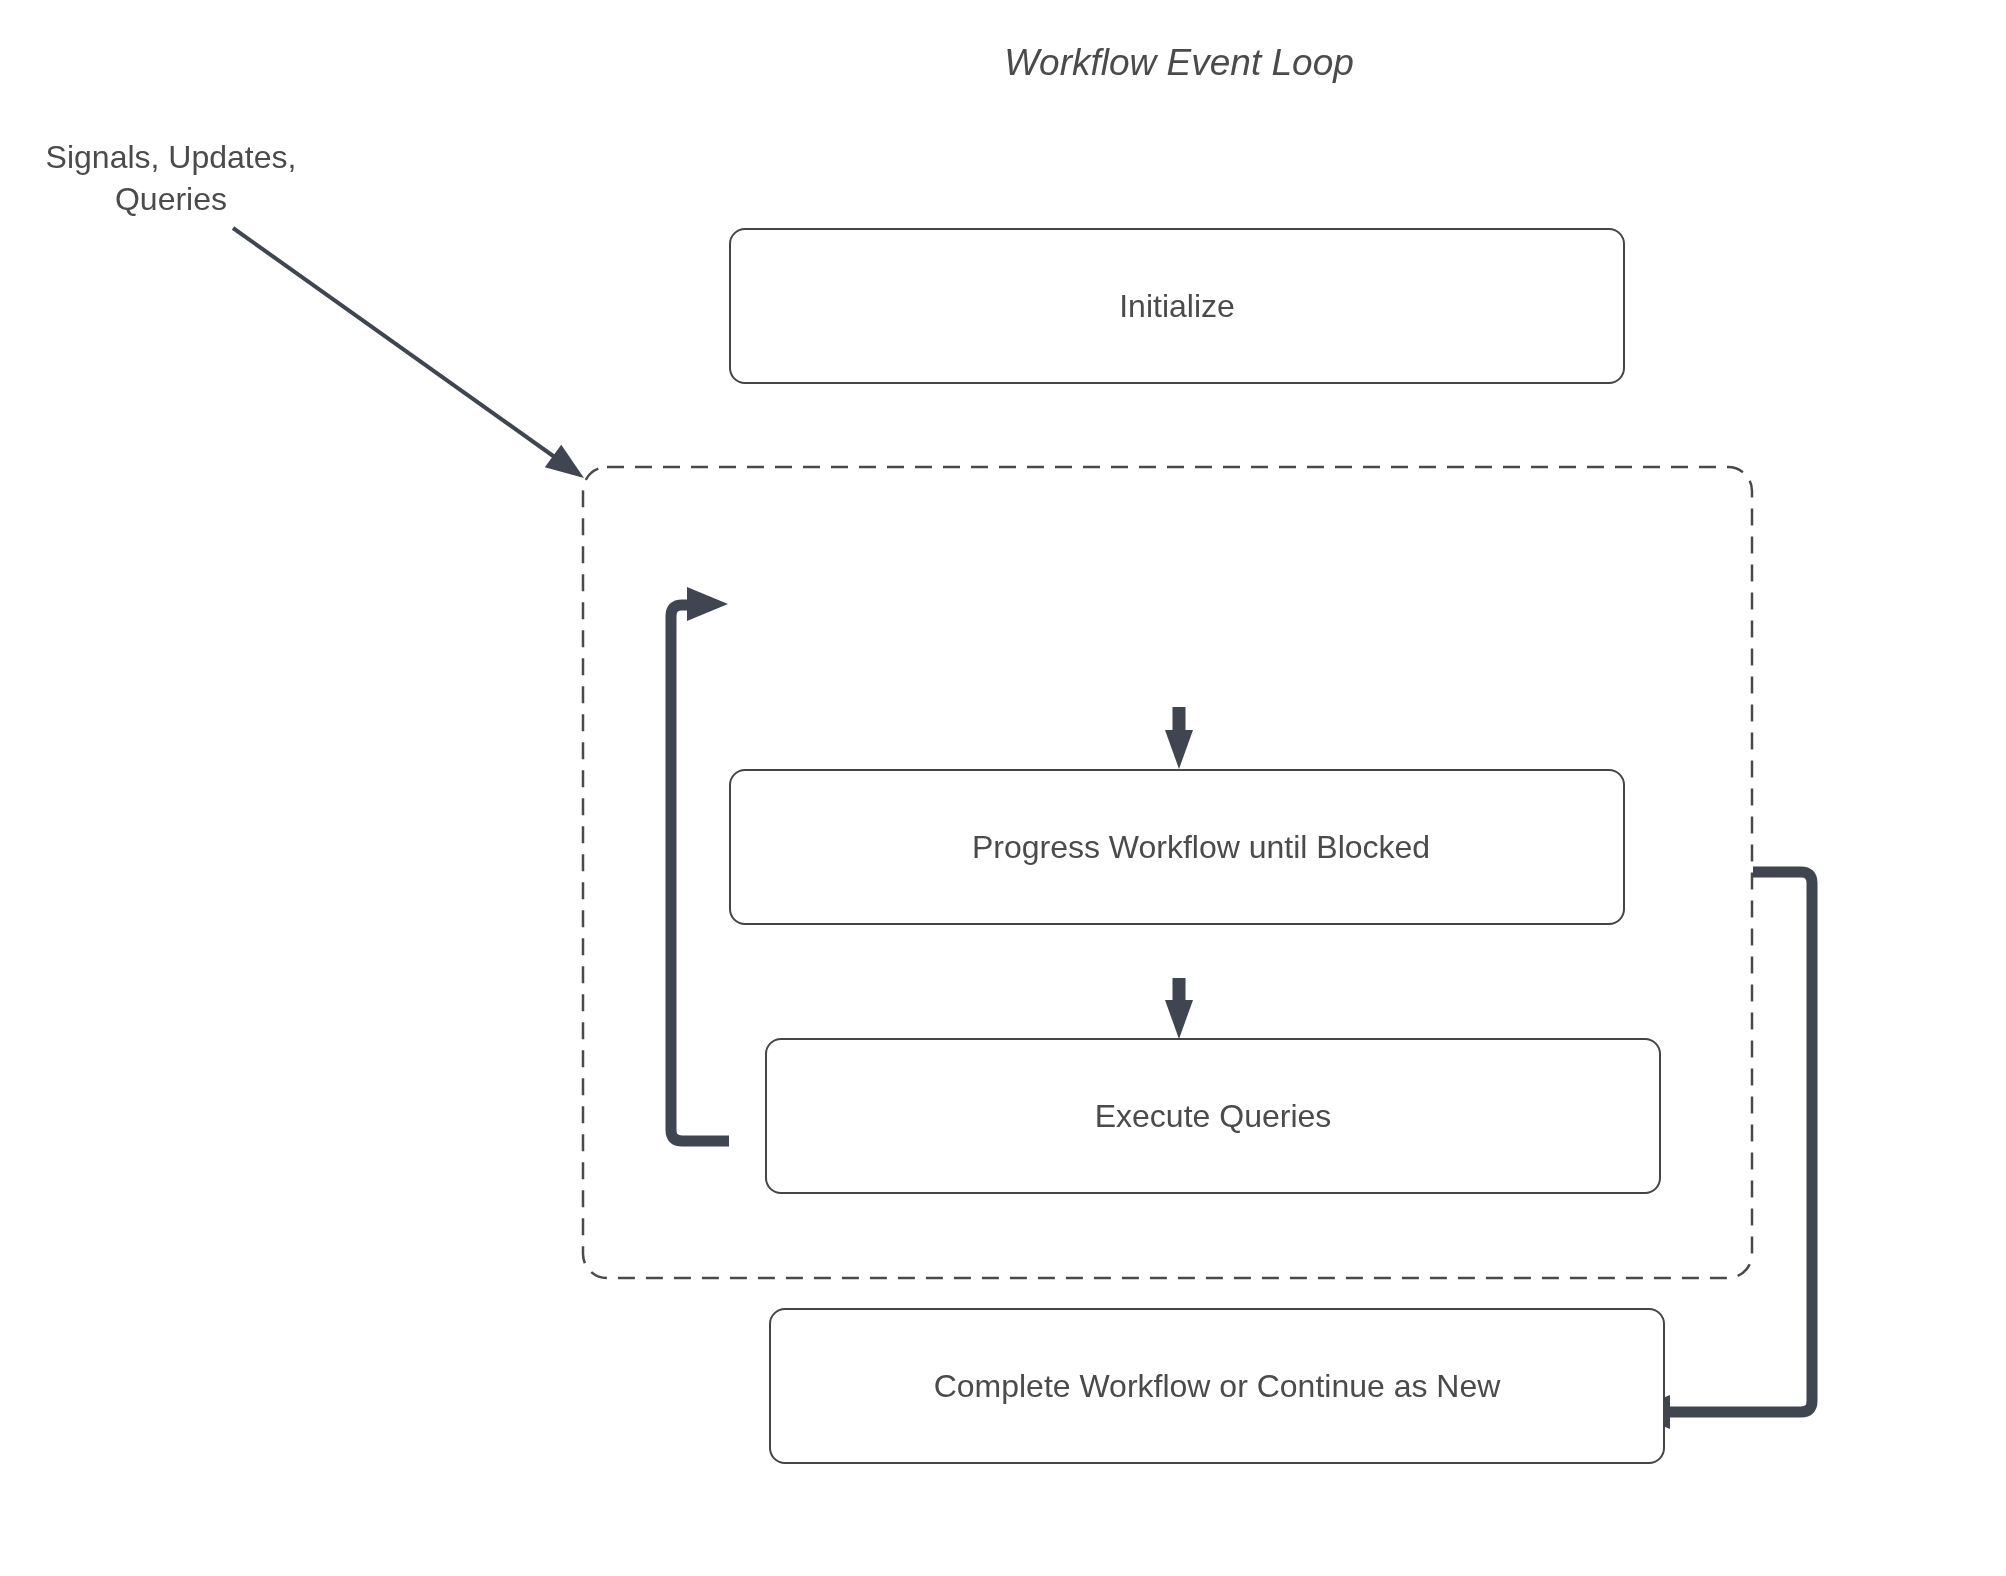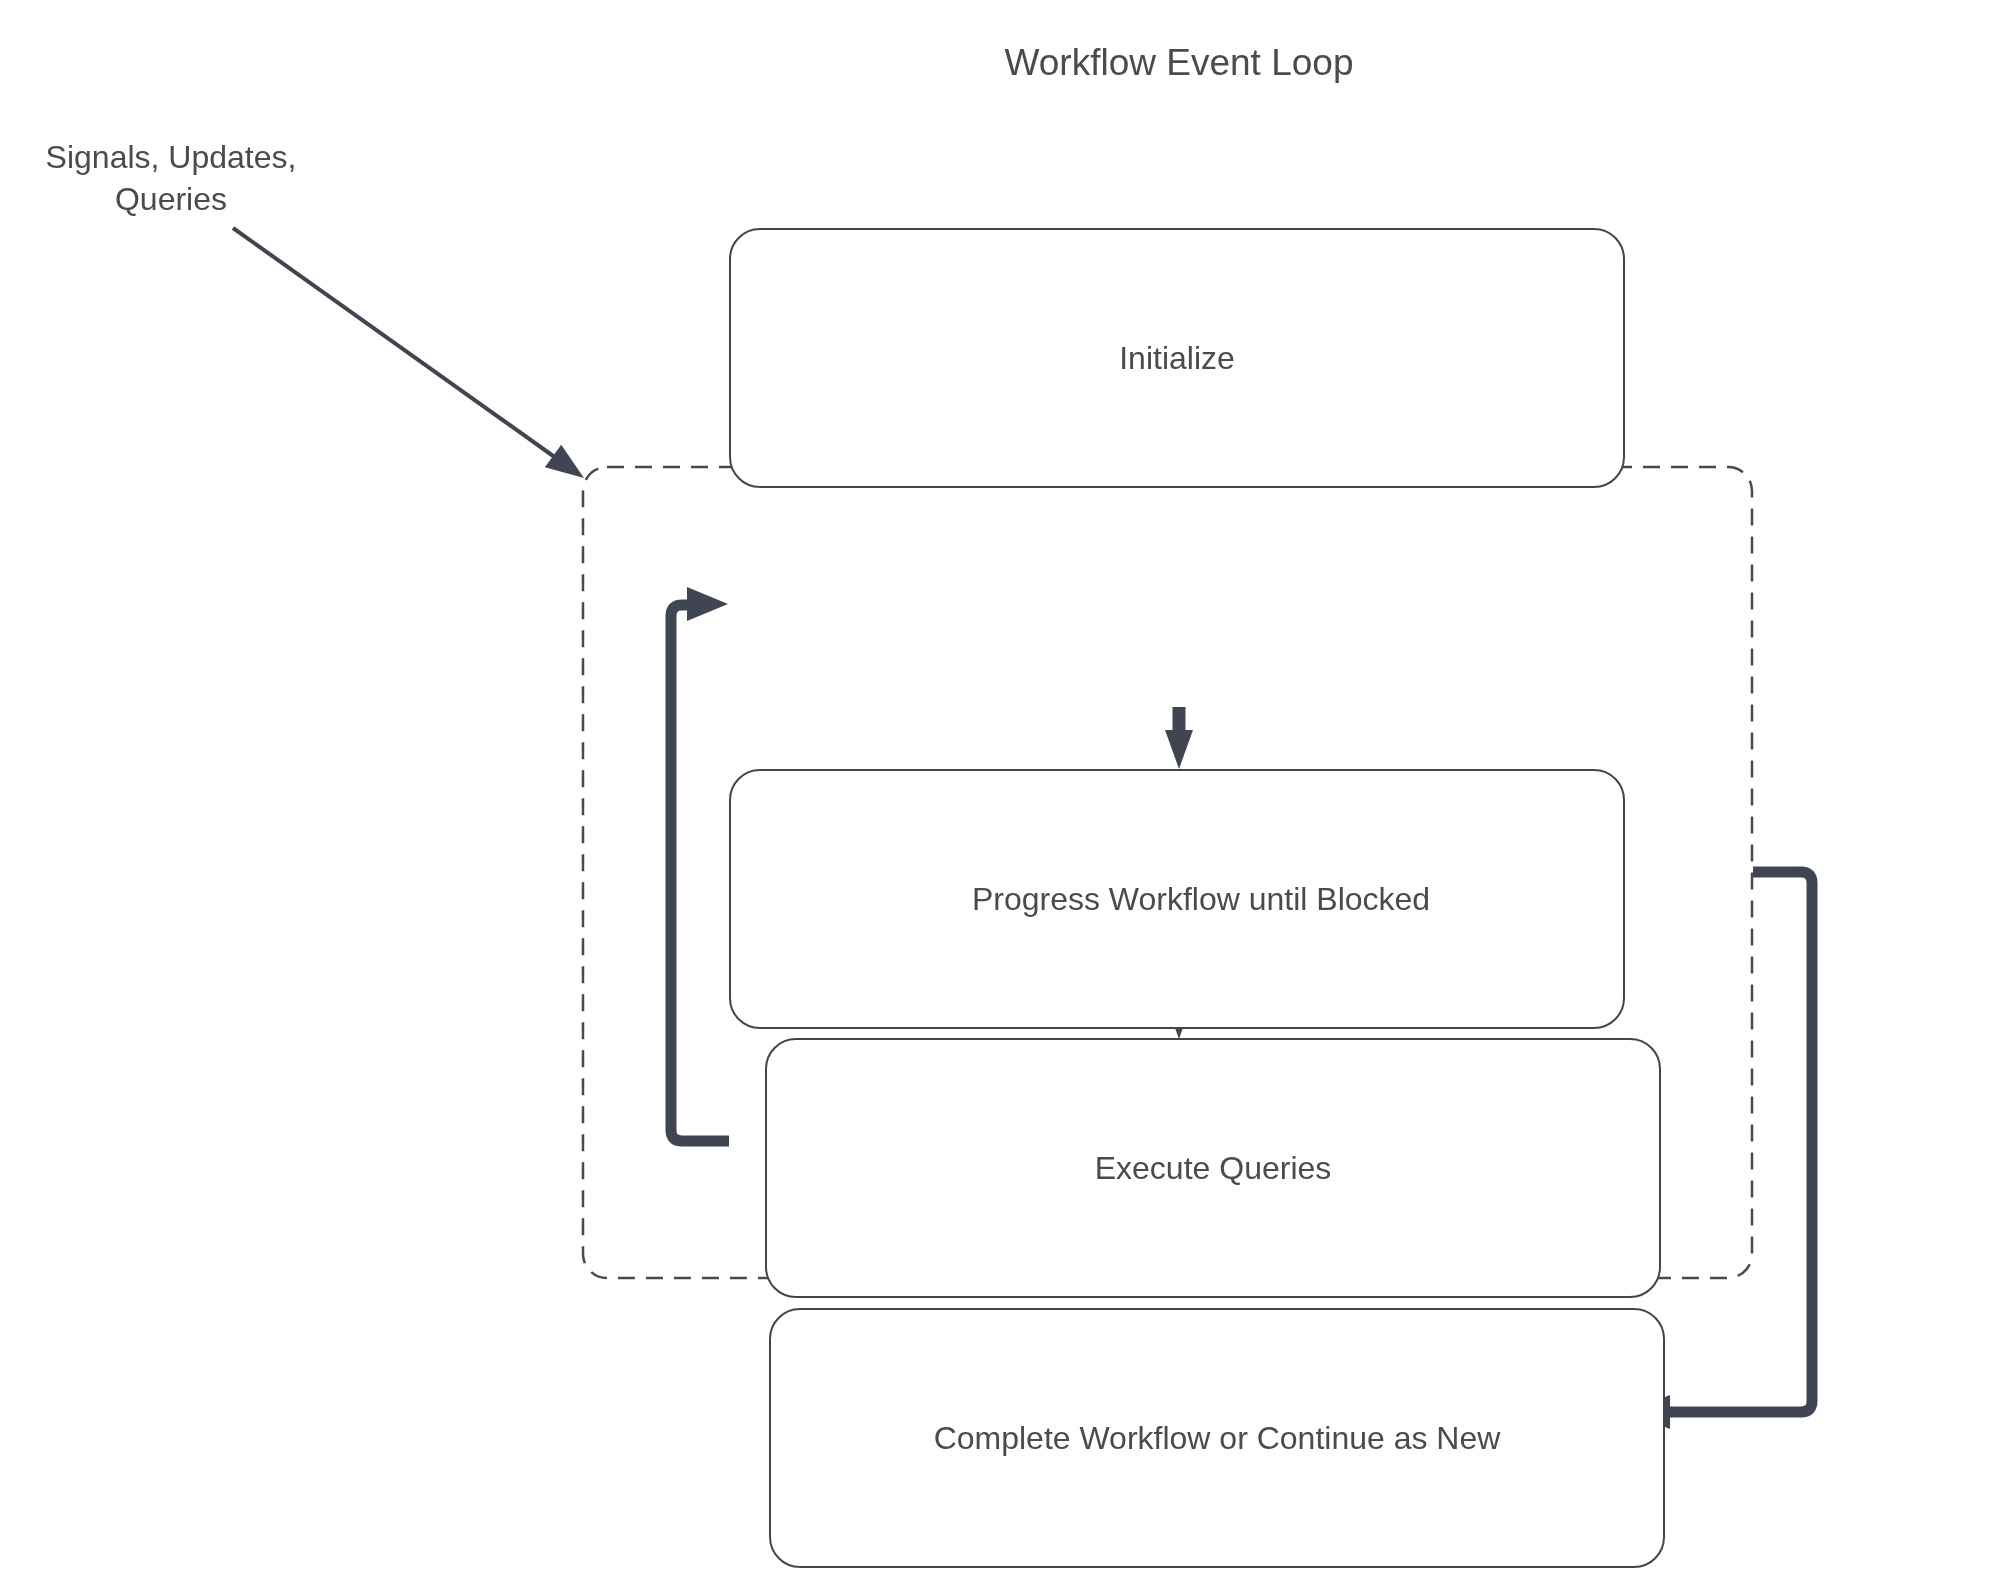--- a/index.html
+++ b/index.html
@@ -22,40 +22,41 @@
     width: 2006px;
     height: 1576px;
   }
   .diagram-title {
     position: absolute;
     left: 729px;
     top: 42px;
     width: 900px;
     text-align: center;
     font-size: 37px;
+    font-style: italic;
     color: #4b4b4b;
   }
   .side-label {
     position: absolute;
     left: 28px;
     top: 136px;
     width: 286px;
     text-align: center;
     font-size: 32px;
     line-height: 42px;
     color: #4b4b4b;
   }
   .node {
     position: absolute;
     left: 729px;
     width: 896px;
-    height: 260px;
+    height: 156px;
     background: #ffffff;
     border: 2px solid #454545;
-    border-radius: 31px;
+    border-radius: 16px;
     display: flex;
     align-items: center;
     justify-content: center;
     text-align: center;
     font-size: 32px;
     color: #4b4b4b;
     box-sizing: border-box;
   }
   .node-initialize        { top: 228px; }
   .node-progress-signals  { top: 497px; }

